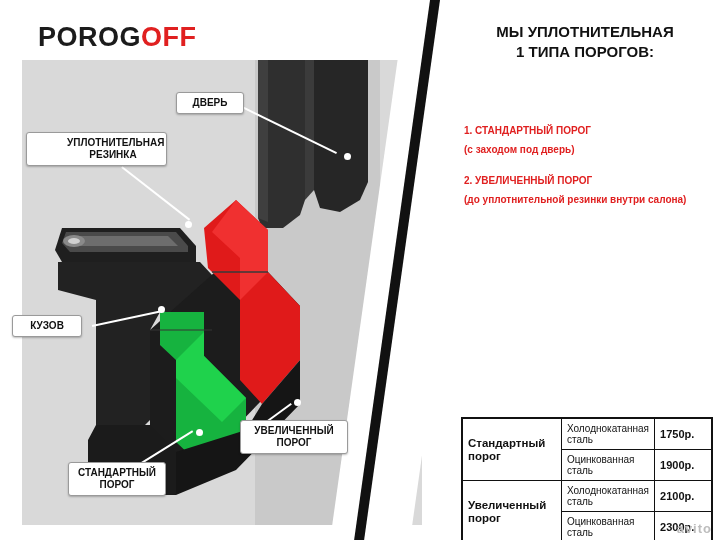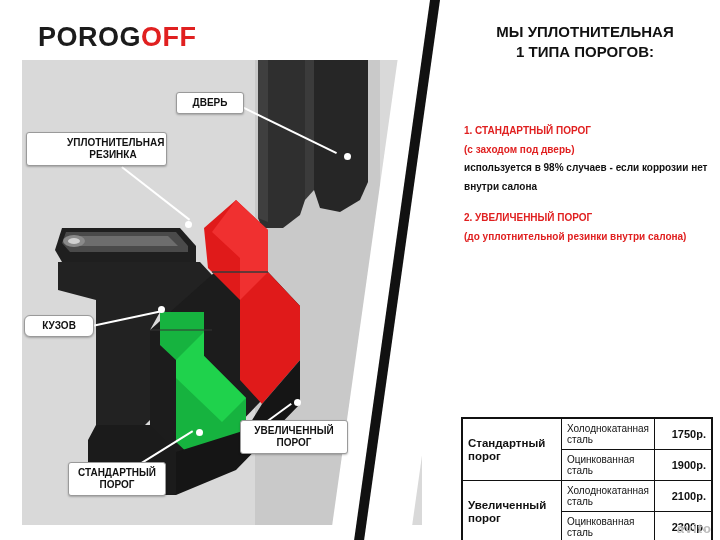--- a/index.html
+++ b/index.html
@@ -74,21 +74,21 @@
   .price-table{
     position:absolute;left:11px;top:417px;width:252px;
     border:2px solid #111;border-collapse:collapse;
     font-size:9.5px;background:#fff;
   }
   .price-table td{
     border:1px solid #111;padding:4px 5px;color:#111;vertical-align:middle;
   }
   .pt-name{font-weight:bold;font-size:11.5px;width:88px;line-height:13px;}
   .pt-mat{font-size:10px;margin-left:32px;}
-  .pt-price{font-weight:bold;font-size:11px;text-align:right;width:46px;}
+  .pt-price{font-weight:bold;font-size:11px;text-align:left;width:46px;}
 
   .watermark{
     position:absolute;right:8px;bottom:4px;
     font-size:13px;color:#bdbdbd;font-weight:bold;letter-spacing:1px;
     z-index:20;
   }
 </style>
 </head>
 <body>
 
@@ -155,41 +155,40 @@
     <div class="dot" style="left:196px;top:429px;"></div>
 
     <div class="lead" style="left:262px;top:424px;width:36px;transform:rotate(-36deg);"></div>
     <div class="dot" style="left:294px;top:399px;"></div>
 
     <div class="callout" style="left:176px;top:92px;width:52px;">ДВЕРЬ</div>
 
     <div class="callout" style="left:26px;top:132px;width:92px;padding-left:40px;">УПЛОТНИТЕЛЬНАЯ
 РЕЗИНКА</div>
 
-    <div class="callout" style="left:24px;top:315px;width:54px;border-radius:6px;">КУЗОВ</div>
+    <div class="callout" style="left:12px;top:315px;width:54px;">КУЗОВ</div>
 
     <div class="callout" style="left:68px;top:462px;width:82px;">СТАНДАРТНЫЙ
 ПОРОГ</div>
 
     <div class="callout" style="left:240px;top:420px;width:92px;">УВЕЛИЧЕННЫЙ
 ПОРОГ</div>
   </div>
 
   <div class="right-panel">
 
     <div class="r-title">
       <div>МЫ УПЛОТНИТЕЛЬНАЯ</div>
       <div>1 ТИПА ПОРОГОВ:</div>
     </div>
 
     <div class="r-body">
       <p>
         <span class="head">1. СТАНДАРТНЫЙ ПОРОГ</span><br>
         <span class="sub">(с заходом под дверь)</span><br>
-        <span>используется в 98% случаев - если коррозии нет внутри салона</span>
       </p>
       <p>
         <span class="head">2. УВЕЛИЧЕННЫЙ ПОРОГ</span><br>
         <span class="sub">(до уплотнительной резинки внутри салона)</span><br>
       </p>
     </div>
 
     <table class="price-table">
       <tbody>
           <tr>

